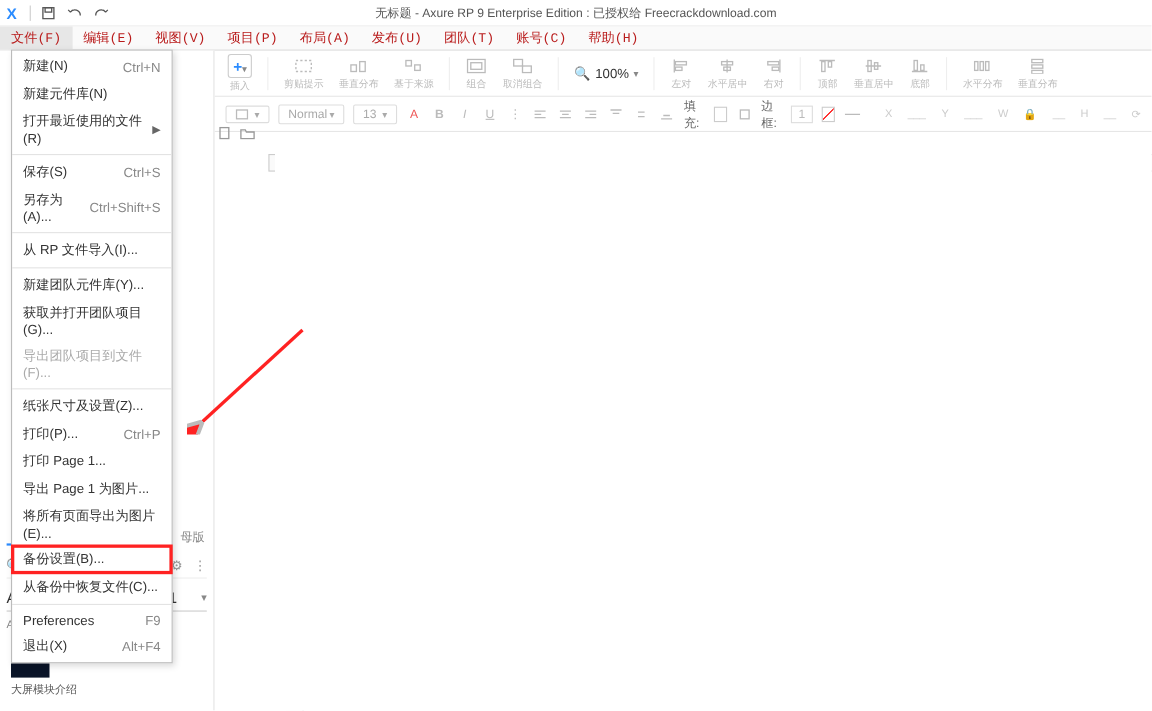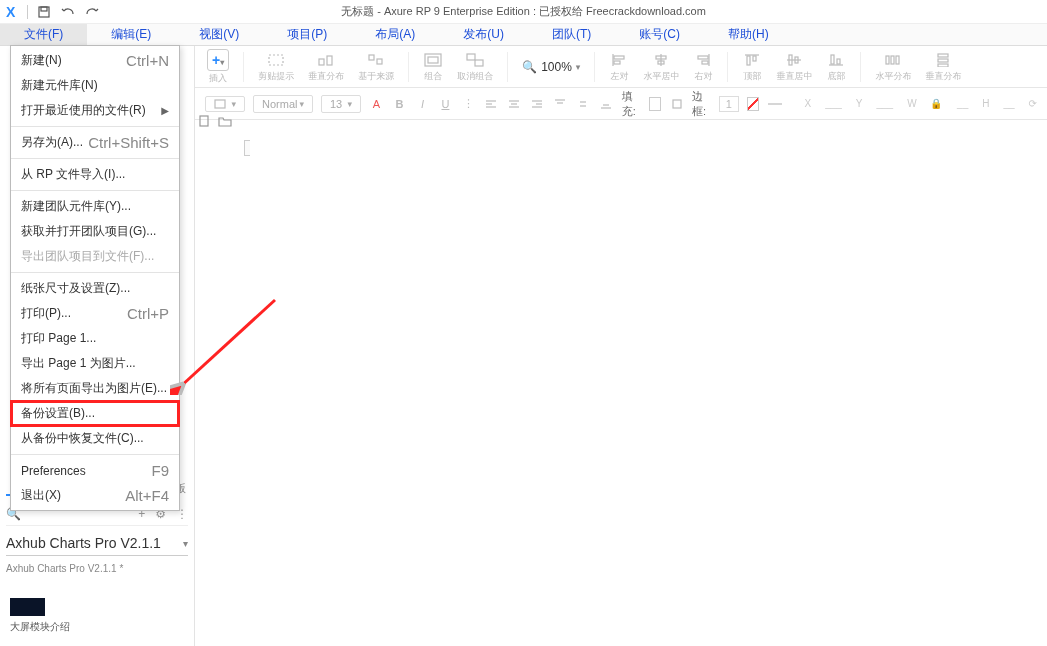--- a/index.html
+++ b/index.html
@@ -7,21 +7,21 @@
 
 
 .titlebar { height: 24px; display: flex; align-items: center; padding: 0 6px; border-bottom: 1px solid #eee; position: relative; }
 .titlebar .logo { color: #2b8cff; font-weight: bold; font-size: 14px; margin-right: 8px; }
 .titlebar .tbicon { width: 18px; height: 18px; display: flex; align-items: center; justify-content: center; margin: 0 3px; color: #555; cursor: pointer; }
 .titlebar .divider { width:1px; height:14px; background:#ccc; margin:0 4px; }
 .titlebar .title { position: absolute; left: 50%; transform: translateX(-50%); color: #555; font-size: 11px; }
 
 
 .menubar { height: 22px; display: flex; align-items: stretch; border-bottom: 1px solid #ddd; background: #fafafa; }
-.menubar .mitem { padding: 0 24px; display: flex; align-items: center; cursor: pointer; font-size: 12px; color: #1d4ed8; }
+.menubar .mitem { padding: 0 10px; display: flex; align-items: center; cursor: pointer; font-size: 12px; color: #b91c1c; font-family: Liberation Mono, monospace; }
 .menubar .mitem.active { background: #e7e7e7; }
 
 
 .toolbar { position: absolute; top: 46px; left: 195px; right: 0; height: 42px; border-bottom: 1px solid #e6e6e6; display: flex; align-items: center; padding: 0 12px; gap: 14px; color: #bbb; font-size: 10px; }
 .toolbar .tgroup { display: flex; flex-direction: column; align-items: center; gap: 1px; }
 .toolbar .tgroup .ticon { width: 20px; height: 18px; display:flex; align-items:center; justify-content:center; }
 .toolbar .tgroup span { font-size: 9px; }
 .toolbar .sep { width:1px; height:30px; background:#eee; }
 .toolbar .insertbtn { border:1px solid #ccc; border-radius:3px; padding:2px 4px; color:#2b8cff; font-size:14px; font-weight:bold; }
 .toolbar .zoom { color:#333; font-size:12px; display:flex; align-items:center; gap:4px; }
@@ -39,24 +39,24 @@
 .leftpanel { position: absolute; top: 46px; left: 0; width: 195px; bottom: 0; border-right: 1px solid #e3e3e3; background: #fff; }
 .leftpanel .libhdr { position:absolute; bottom:150px; left:0; right:0; padding:4px 8px; color:#2b8cff; border-bottom:2px solid #2b8cff; width:40px; margin-left:6px; font-size:12px; }
 .leftpanel .libhdr2 { position:absolute; bottom:150px; right:8px; color:#888; font-size:11px; }
 .leftpanel .searchrow { position:absolute; bottom:120px; left:6px; right:6px; display:flex; align-items:center; justify-content:space-between; color:#999; border-bottom:1px solid #eee; padding:4px 0;}
 .leftpanel .libtitle { position:absolute; bottom:90px; left:6px; right:6px; font-size:14px; color:#333; border-bottom:1px solid #ccc; padding-bottom:4px; display:flex; justify-content:space-between; align-items:center;}
 .leftpanel .libsub { position:absolute; bottom:72px; left:6px; font-size:10px; color:#888; }
 .leftpanel .thumb { position:absolute; bottom:30px; left:10px; width:35px; height:18px; background:#0a1428; }
 .leftpanel .thumblbl { position:absolute; bottom:12px; left:10px; font-size:10px; color:#555; }
 
 
-.filemenu { position: absolute; top: 45px; left: 10px; width: 170px; background: #fff; border: 1px solid #bbb; box-shadow: 2px 2px 6px rgba(0,0,0,0.15); z-index: 100; padding: 2px 0; }
+.filemenu { position: absolute; top: 45px; left: 10px; width: 147px; background: #fff; border: 1px solid #bbb; box-shadow: 2px 2px 6px rgba(0,0,0,0.15); z-index: 100; padding: 2px 0; }
 .filemenu .row { display:flex; justify-content:space-between; align-items:center; padding: 4px 10px; font-size: 12px; color:#333; cursor:pointer; position:relative; }
 .filemenu .row.disabled { color:#aaa; }
-.filemenu .row .sc { color:#888; font-size:15px; }
+.filemenu .row .sc { color:#888; font-size:12px; }
 .filemenu .row .arrow { color:#666; font-size:10px; }
 .filemenu hr { border:none; border-top:1px solid #e3e3e3; margin:3px 0; }
 .filemenu .row.highlight { outline: 3px solid #f22; outline-offset: -2px; }
 
 
 .canvas { position:absolute; top:120px; left:250px; right:0; bottom:0; background:#fff; }
 .pagetab { position:absolute; top:120px; left:260px; height:20px; display:flex; align-items:center; }
 .pagetab .tab { border-top:1px solid #ccc; border-left:1px solid #ccc; border-right:1px solid #ccc; padding:2px 10px; font-size:11px; background:#fff; display:flex; gap:6px; align-items:center; border-radius:3px 3px 0 0;}
 .pagetab .tab .x { color:#999; }
 
@@ -128,20 +128,24 @@
       <span class="sc">Ctrl+N</span>
     </div>
     <div class="row">
       <span>新建元件库(N)</span>
     </div>
     <div class="row">
       <span>打开最近使用的文件(R)</span>
       <span class="arrow">▶</span>
     </div>
     <hr>
+    <div class="row">
+      <span>保存(S)</span>
+      <span class="sc">Ctrl+S</span>
+    </div>
     <div class="row">
       <span>另存为(A)...</span>
       <span class="sc">Ctrl+Shift+S</span>
     </div>
     <hr>
     <div class="row">
       <span>从 RP 文件导入(I)...</span>
     </div>
     <hr>
     <div class="row">

